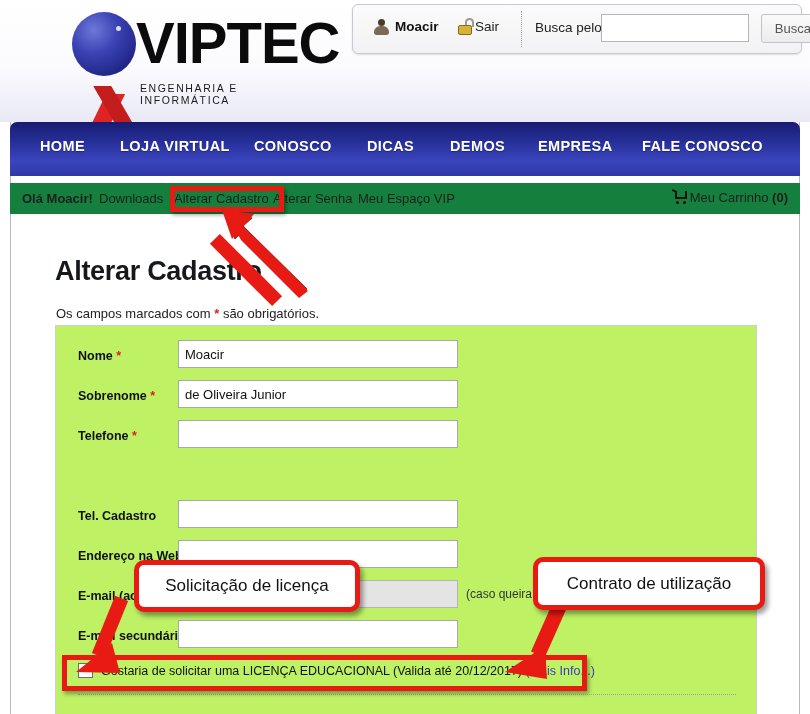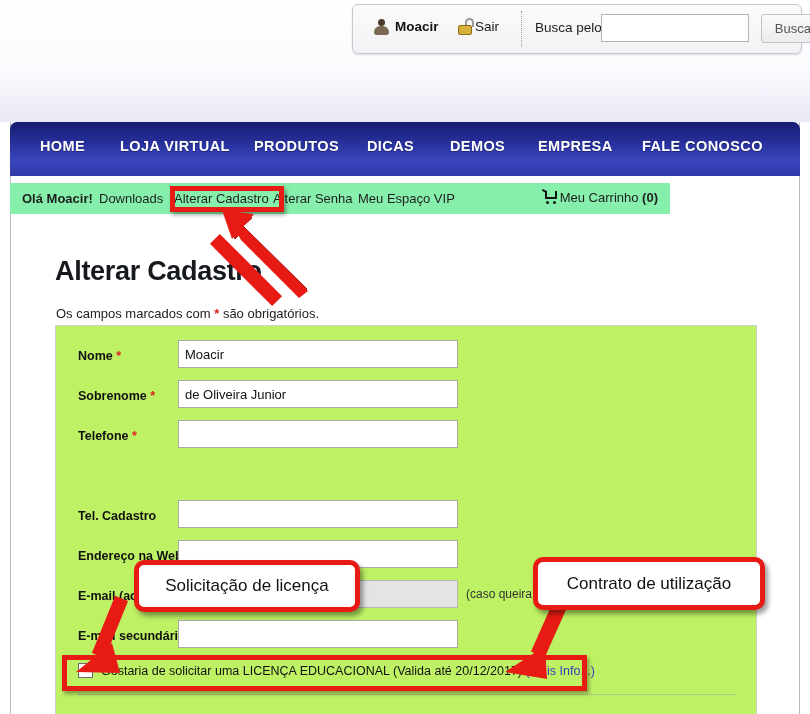--- a/index.html
+++ b/index.html
@@ -54,21 +54,21 @@
   #searchbtn{position:absolute;left:408px;top:9px;width:68px;height:29px;
       background:linear-gradient(to bottom,#fafafa,#ececed);border:1px solid #c2c2cc;border-radius:3px;
       font-size:13px;color:#555;cursor:pointer;font-family:"Liberation Sans", sans-serif;}
   
   #mainnav{position:absolute;left:10px;top:122px;width:790px;height:54px;
       background:linear-gradient(to bottom,#171c70 0%,#27309a 38%,#3a45bd 72%,#2f38a6 100%);
       border-radius:7px 7px 0 0;}
   .navitem{position:absolute;top:16px;font-size:14.5px;font-weight:bold;color:#ffffff;
       letter-spacing:.4px;white-space:nowrap;cursor:pointer;text-shadow:0 1px 1px rgba(0,0,0,.35);text-align:right;}
   
-  #yellowbar{position:absolute;left:10px;top:183px;width:660px;height:31px;background:#86efac;}
+  #yellowbar{position:absolute;left:10px;top:183px;width:790px;height:31px;background:#15803d;}
   .ybtext{position:absolute;top:8px;font-size:13px;color:#1e1e1e;white-space:nowrap;cursor:pointer;}
   .ybtext.bold{font-weight:bold;cursor:default;}
   #cart{position:absolute;right:12px;top:7px;font-size:13px;color:#1e1e1e;white-space:nowrap;cursor:pointer;}
   #cart b{font-weight:bold;}
   .carticon{display:inline-block;position:relative;width:16px;height:14px;vertical-align:-2px;margin-right:2px;}
   .carticon .basket{position:absolute;left:3px;top:1px;width:12px;height:8px;border:2px solid #111;
       box-sizing:border-box;border-top:none;}
   .carticon .handle{position:absolute;left:0px;top:0px;width:5px;height:2px;background:#111;transform:rotate(25deg);}
   .carticon .w1{position:absolute;left:4px;top:11px;width:3px;height:3px;border-radius:50%;background:#111;}
   .carticon .w2{position:absolute;left:11px;top:11px;width:3px;height:3px;border-radius:50%;background:#111;}
@@ -106,20 +106,33 @@
 </style>
 </head>
 <body>
 
 <div id="page">
 
   <div class="outer-border"></div>
 
   <div id="header">
 
+    <div id="logo">
+      <div class="check lwrap">
+        <div class="check">
+          <div class="l"></div>
+          <div class="r"></div>
+        </div>
+      </div>
+      <div class="sphere">
+          <div class="hl"></div>
+        </div>
+      <div class="wordmark">VIPTEC</div>
+      <div class="subwordmark">ENGENHARIA E INFORMÁTICA</div>
+    </div>
 
     <div id="acctbox">
       <span class="usericon">
         <span class="head"></span>
           <span class="body"></span>
       </span>
       <span class="acct-user" style="left:42px">Moacir</span>
 
       <span class="lockicon">
         <span class="sh"></span>
@@ -130,21 +143,21 @@
       <span class="divider-dot"></span>
       <span class="acct-searchlabel">Busca pelo site</span>
       <input id="searchinput" type="text" value="" style="">
       <button id="searchbtn">Buscar</button>
     </div>
   </div>
 
   <div id="mainnav">
     <span class="navitem" style="left:30px">HOME</span>
     <span class="navitem" style="left:110px">LOJA VIRTUAL</span>
-    <span class="navitem" style="left:244px">PRODUTOS</span>
+    <span class="navitem" style="left:244px">CONOSCO</span>
     <span class="navitem" style="left:357px">DICAS</span>
     <span class="navitem" style="left:440px">DEMOS</span>
     <span class="navitem" style="left:528px">EMPRESA</span>
     <span class="navitem" style="left:632px">FALE CONOSCO</span>
   </div>
 
   <div id="yellowbar">
     <span class="ybtext bold" style="left:12px">Olá Moacir!</span>
     <span class="ybtext" style="left:89px">Downloads</span>
     <span class="ybtext" style="left:164px">Alterar Cadastro</span>

